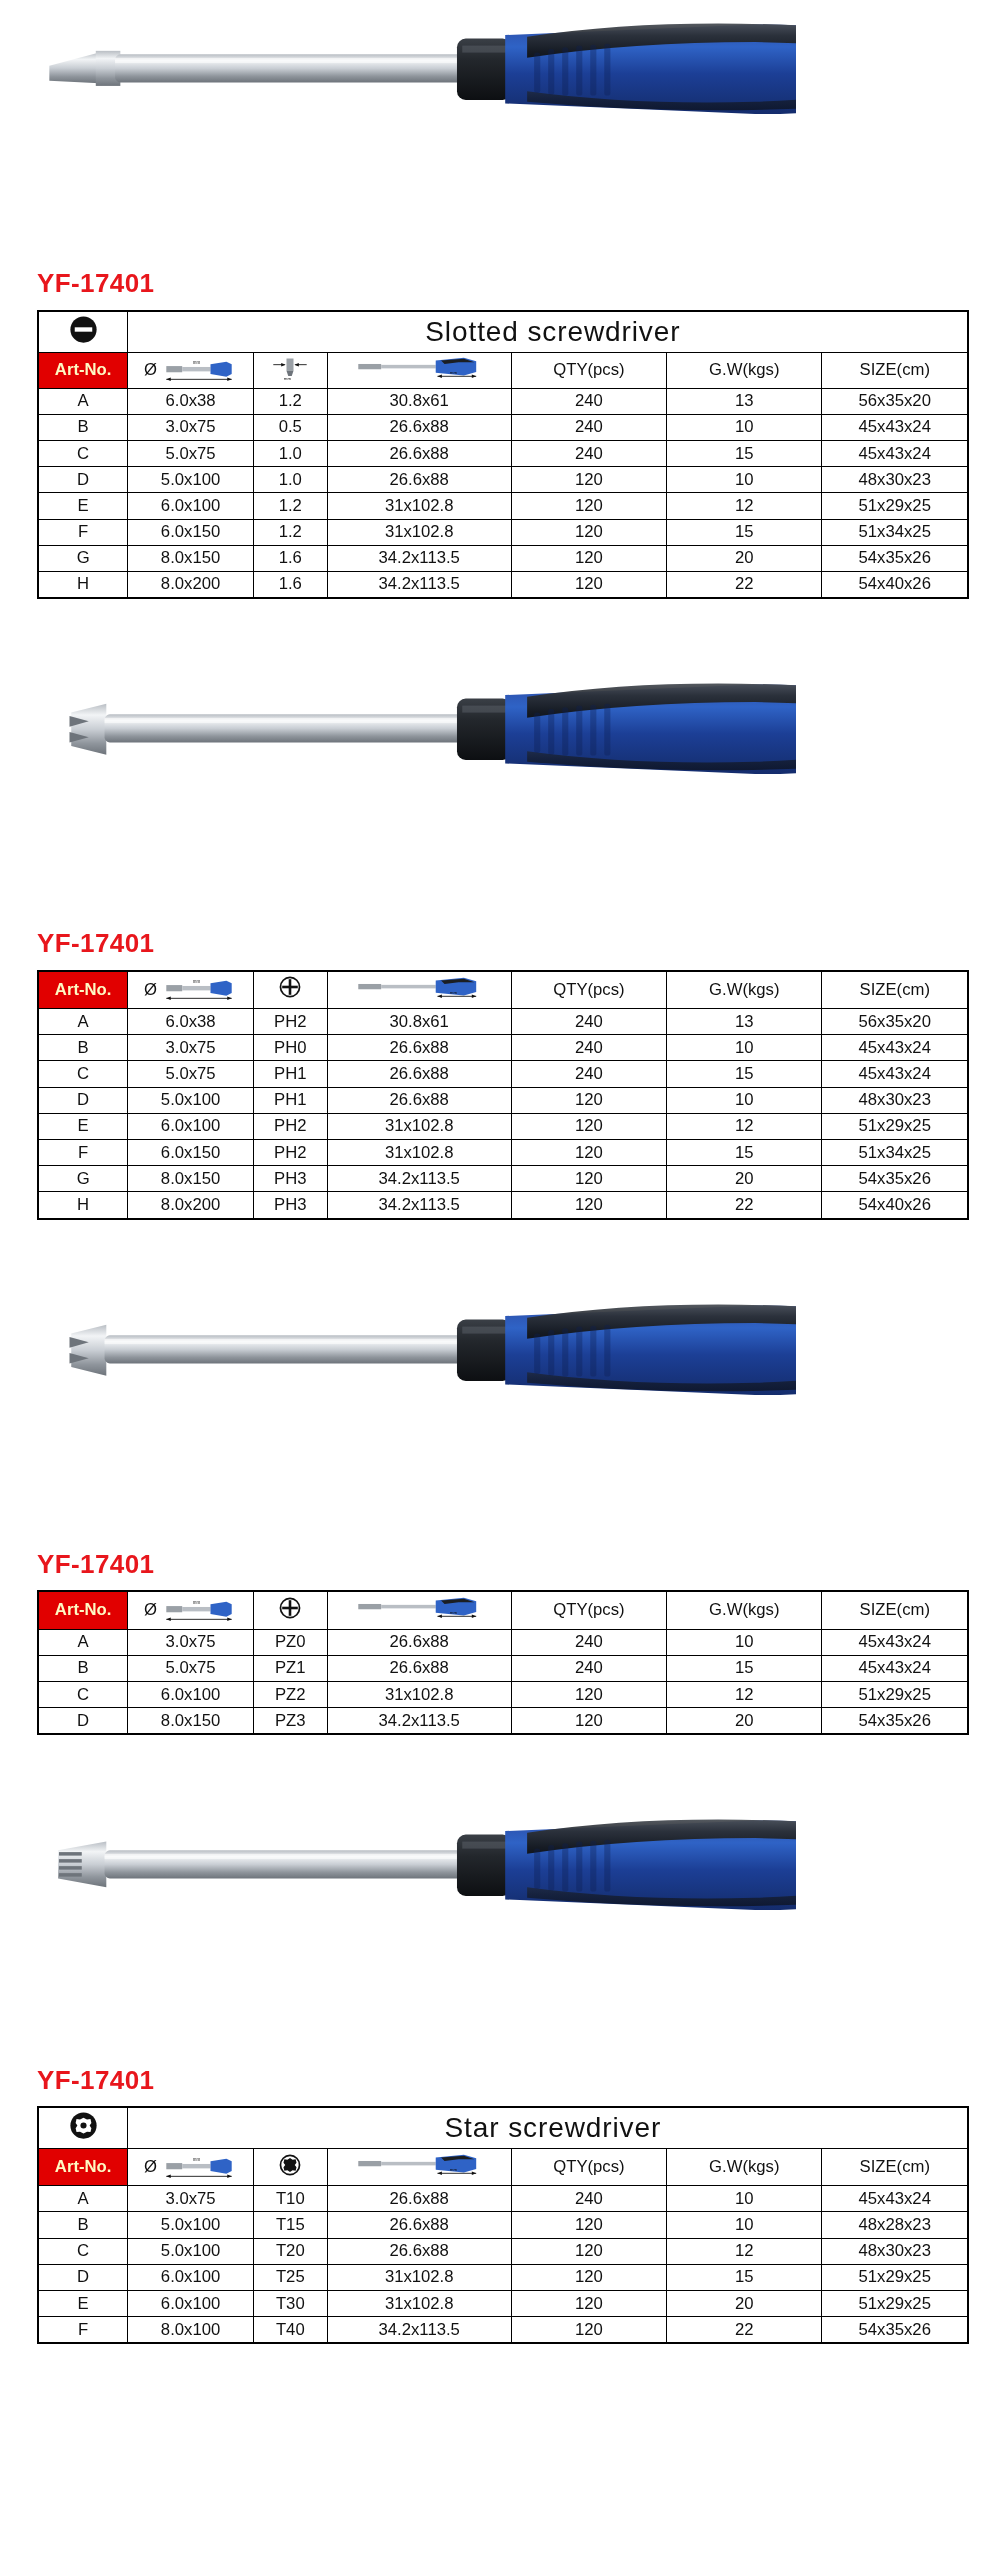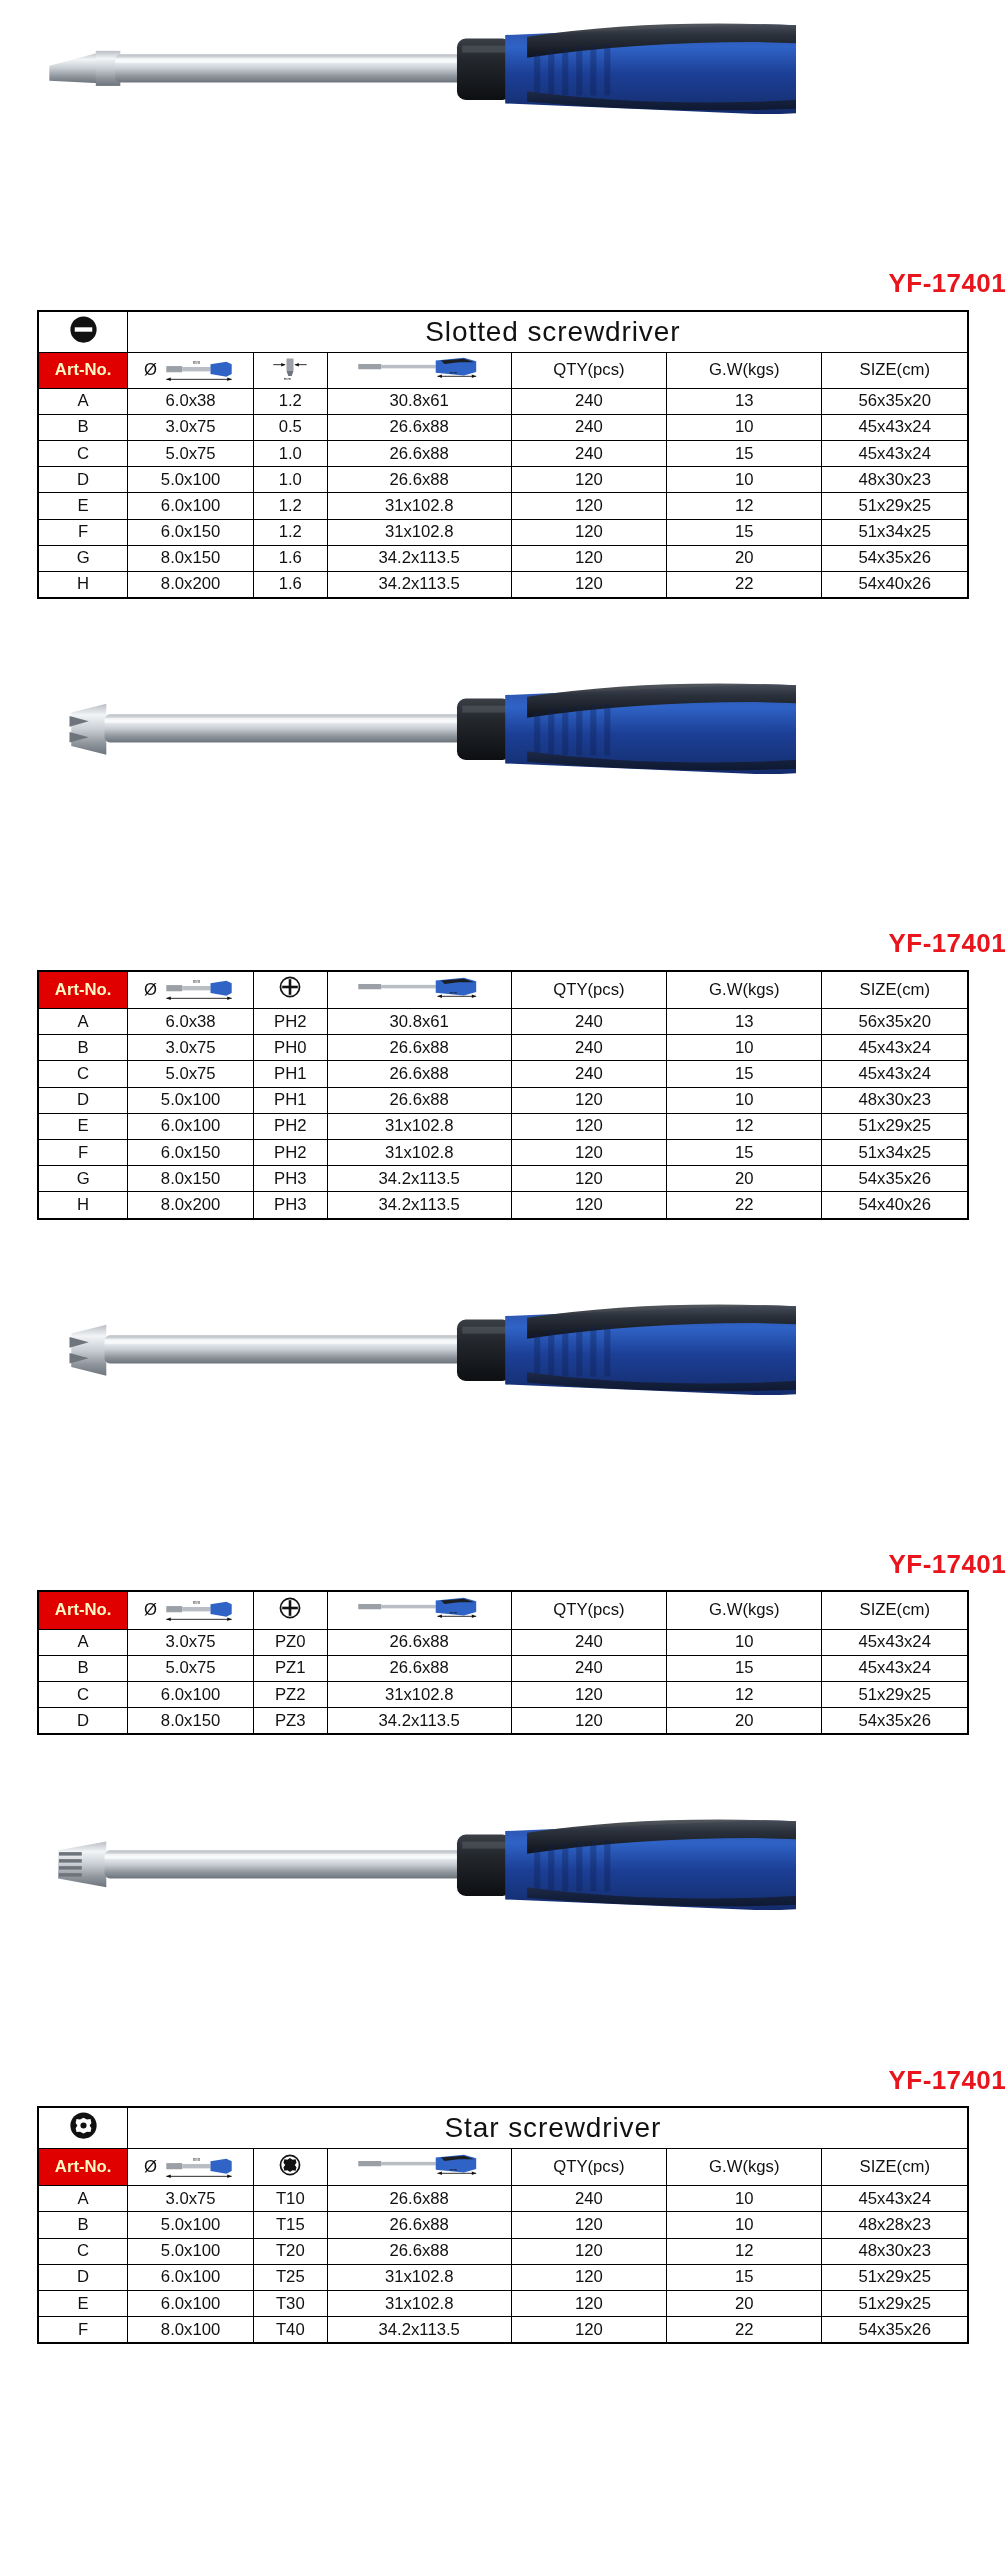--- a/index.html
+++ b/index.html
@@ -34,21 +34,20 @@
   }
 
   
   .model-code {
     color: #e8161c;
     font-size: 26px;
     font-weight: bold;
     letter-spacing: 0.4px;
     margin: 5.3px 0 10.5px 37px;
     font-family: "Liberation Sans", sans-serif;
-    text-align: right;
   }
 
   
   .tbl-wrap {
     margin: 0 37px 0 37px;
     border: 0.9px solid #000;
   }
   table.spec {
     border-collapse: collapse;
     width: 100%;

